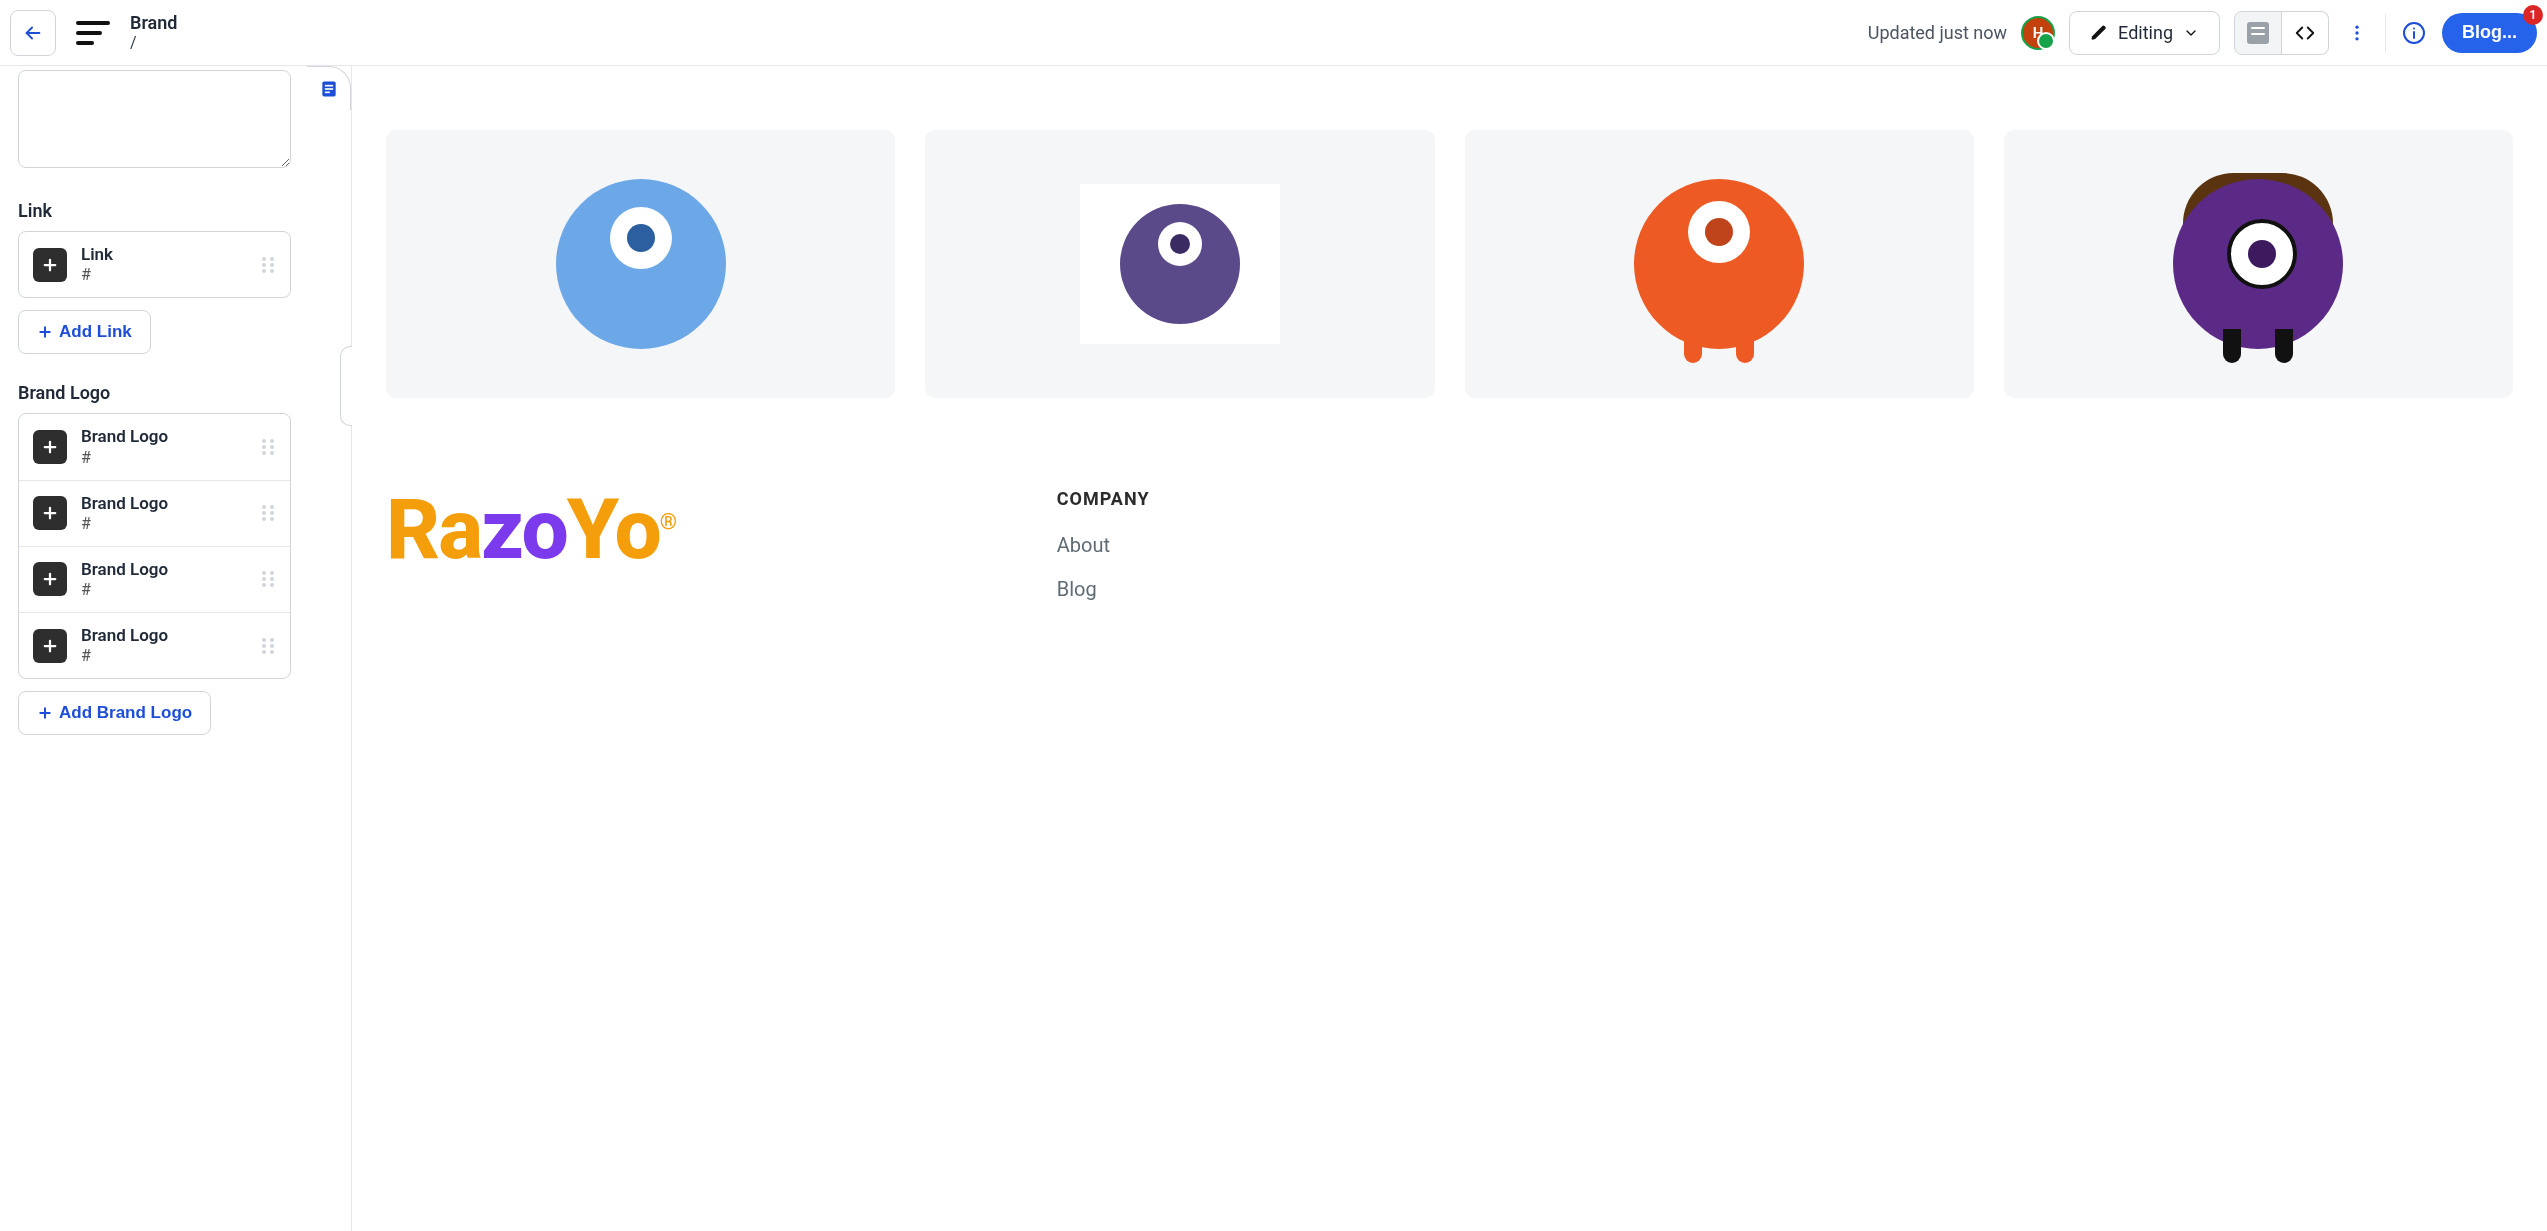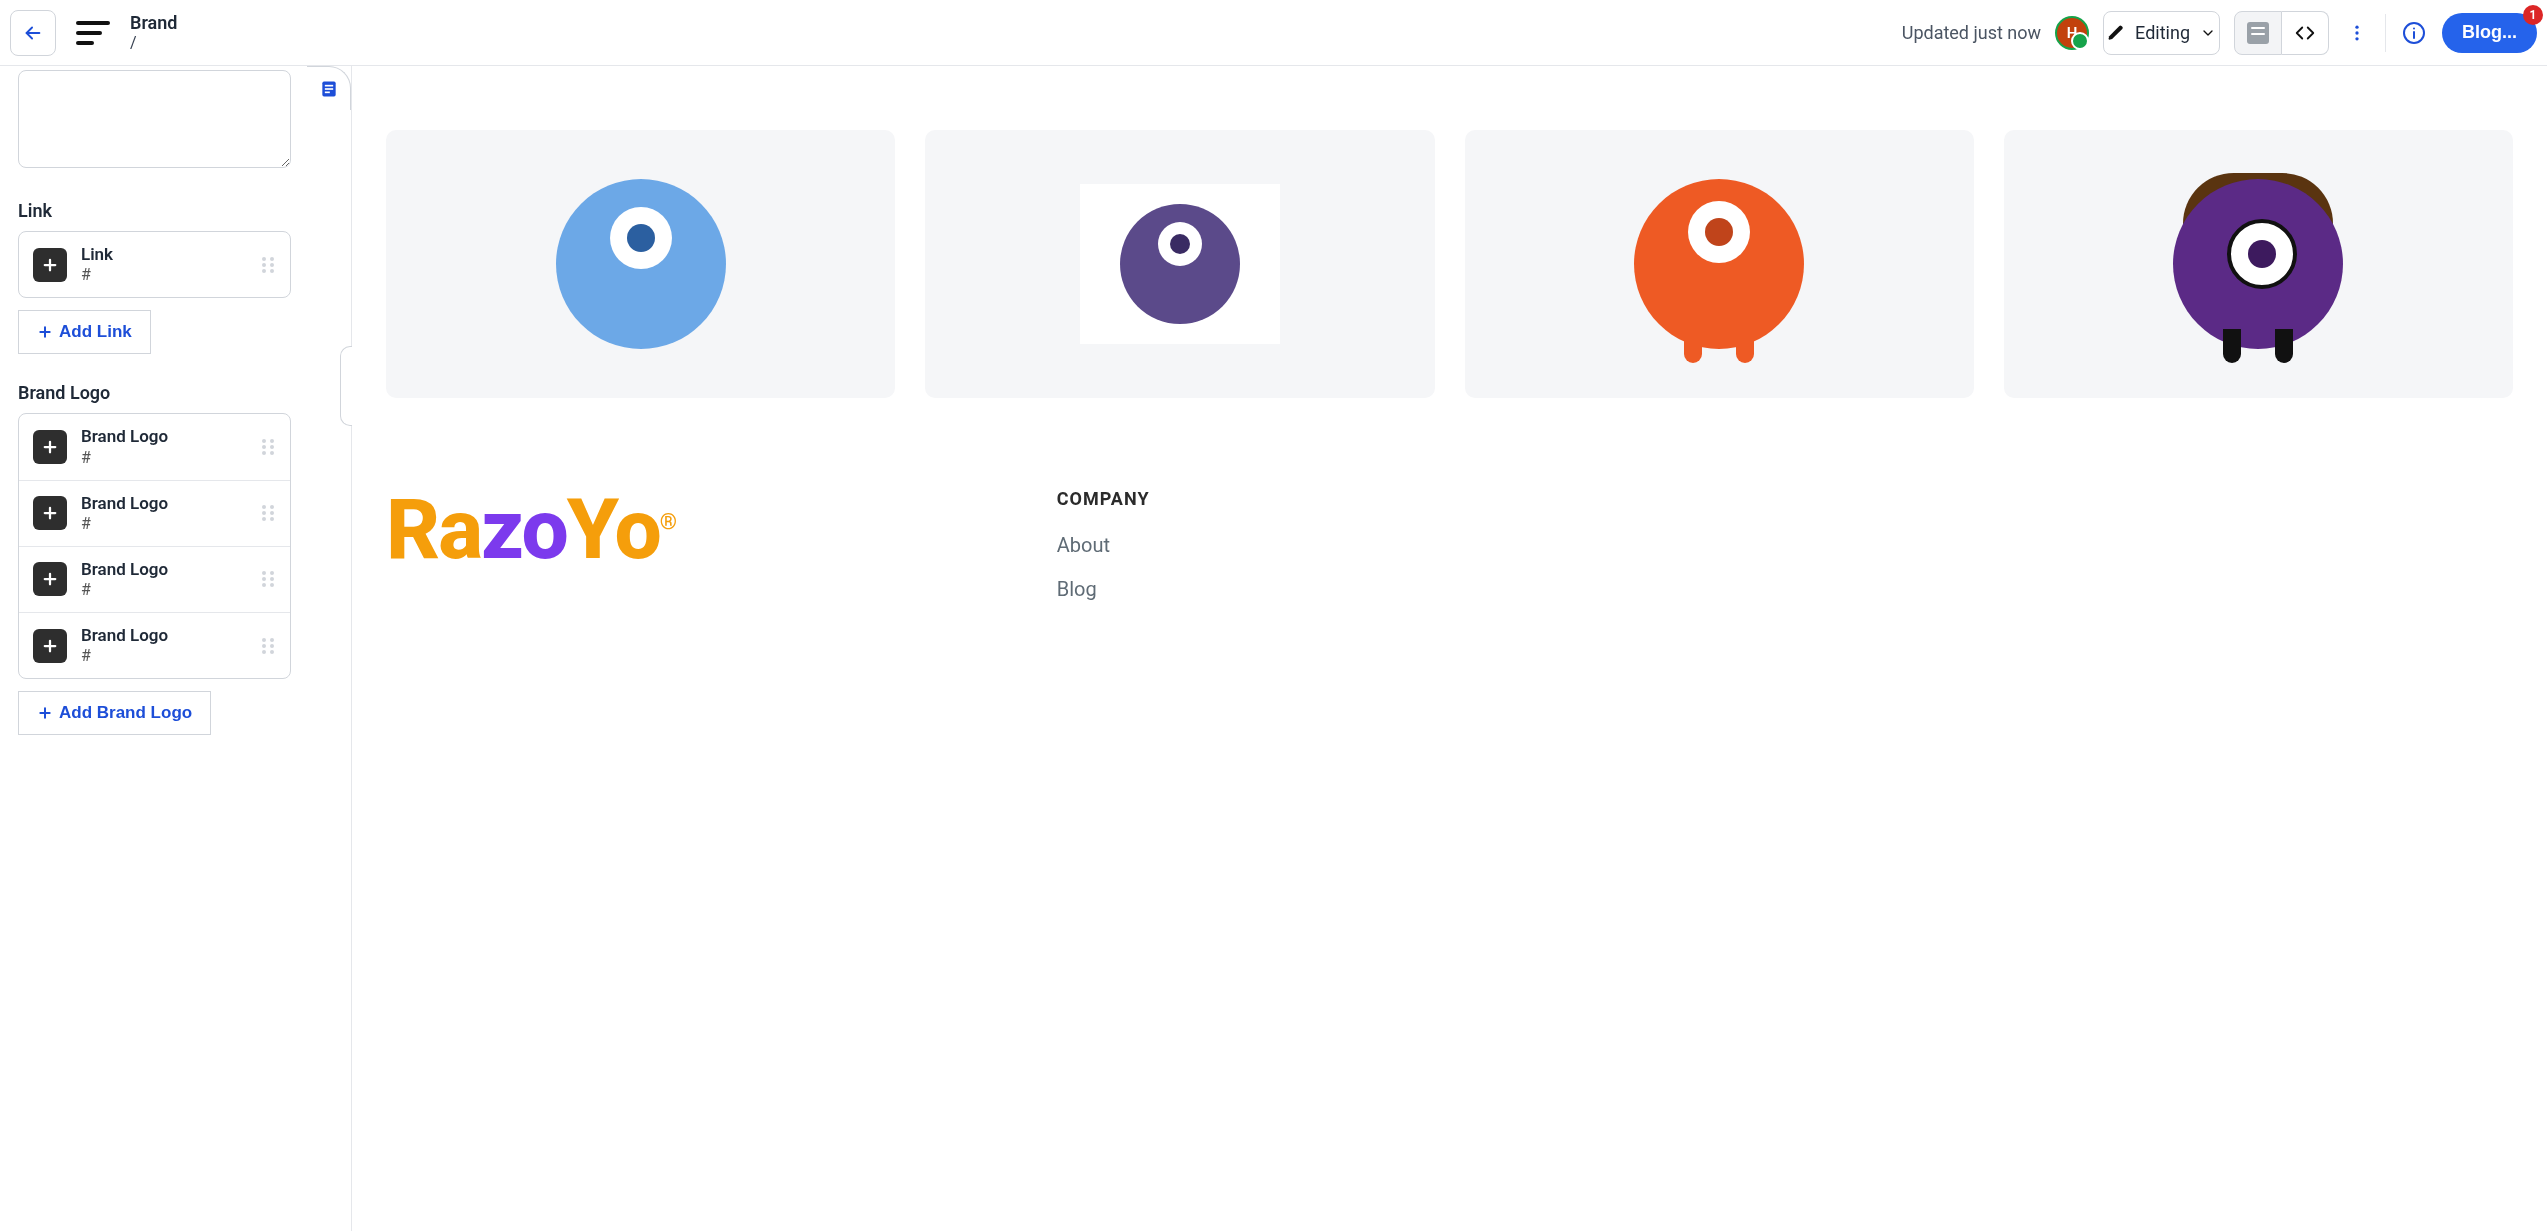--- a/index.html
+++ b/index.html
@@ -39,21 +39,21 @@
     width:34px;height:34px;border-radius:50%;background:#c2410c;border:2px solid #16a34a;
     color:#fff;display:flex;align-items:center;justify-content:center;font-size:15px;font-weight:600;
     position:relative;
   }
   .avatar::after{
     content:"";position:absolute;right:-2px;bottom:-2px;width:14px;height:14px;border-radius:50%;
     background:#16a34a;border:2px solid #fff;
   }
   .chip{
     height:44px;border:1px solid var(--border-d);border-radius:8px;background:#fff;
-    display:flex;align-items:center;padding:0 3px;gap:10px;cursor:pointer;font-size:18px;
+    display:flex;align-items:center;padding:0 20px;gap:10px;cursor:pointer;font-size:18px;
   }
   .btn-group{display:flex;}
   .btn-group .chip{border-radius:0;}
   .btn-group .chip:first-child{border-top-left-radius:8px;border-bottom-left-radius:8px;}
   .btn-group .chip:last-child{border-top-right-radius:8px;border-bottom-right-radius:8px;border-left:none;}
   .icon-btn{
     width:28px;height:28px;display:flex;align-items:center;justify-content:center;cursor:pointer;
     color:#1d4ed8;
   }
   .divider{width:1px;height:38px;background:var(--border);}
@@ -98,21 +98,21 @@
   .expand-sq{
     width:34px;height:34px;border-radius:6px;background:#2e2e2e;color:#fff;
     display:flex;align-items:center;justify-content:center;flex-shrink:0;
   }
   .expand-sq svg{width:18px;height:18px;}
   .card-text{display:flex;flex-direction:column;line-height:1.25;flex:1;}
   .card-text .t{font-size:17px;font-weight:600;}
   .card-text .s{font-size:16px;color:#555;}
   .drag-handle{color:var(--border-d);flex-shrink:0;}
   .add-btn{
-    margin-top:12px;height:44px;border:1px solid var(--border-d);border-radius:0;background:#fff;
+    margin-top:12px;height:44px;border:1px solid var(--border-d);border-radius:8px;background:#fff;
     color:var(--blue);font-size:17px;font-weight:600;display:inline-flex;align-items:center;
     gap:6px;padding:0 18px;cursor:pointer;
   }
   .collapse-handle{
     position:absolute;right:-1px;top:280px;width:12px;height:80px;
     border:1px solid var(--border-d);border-right:none;border-radius:10px 0 0 10px;background:#fff;
   }
 
   .bottom-tab{
     width:44px;height:44px;border:1px solid var(--border-d);border-bottom:none;border-left:none;

